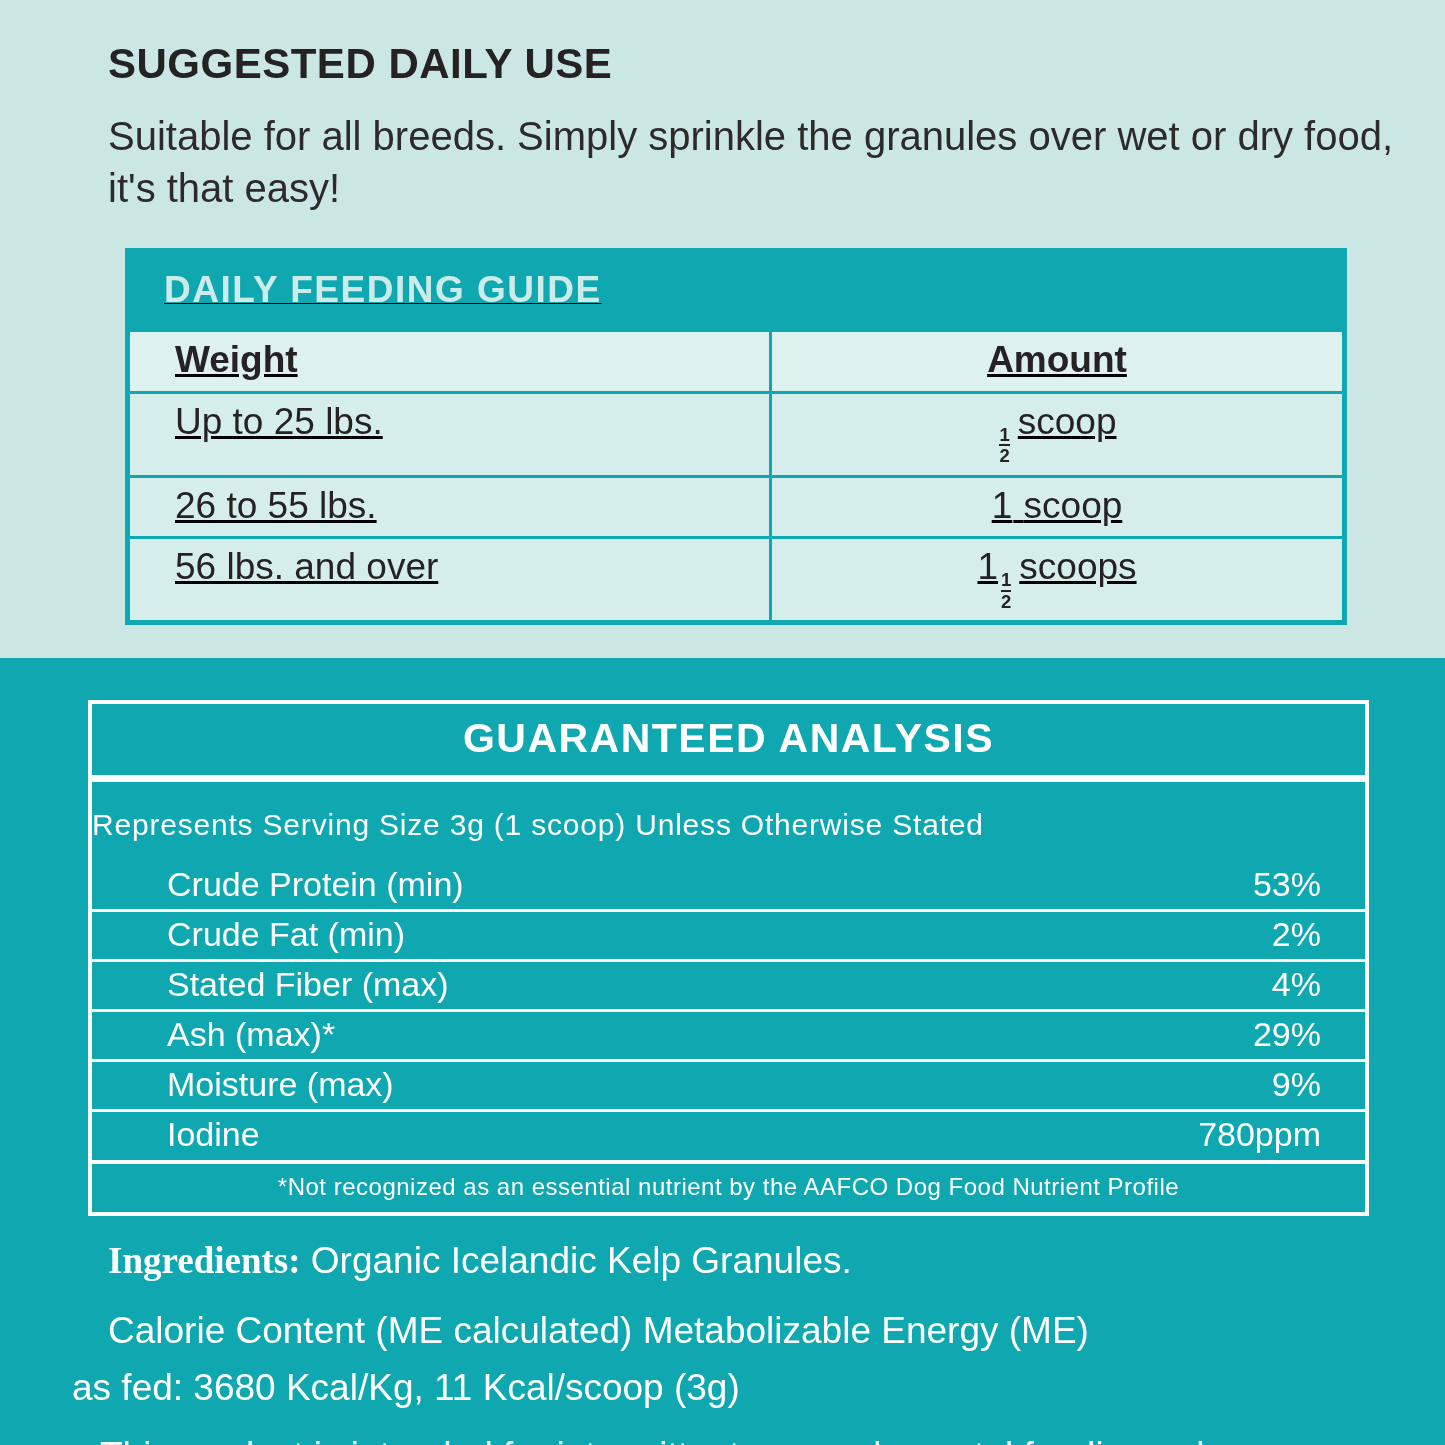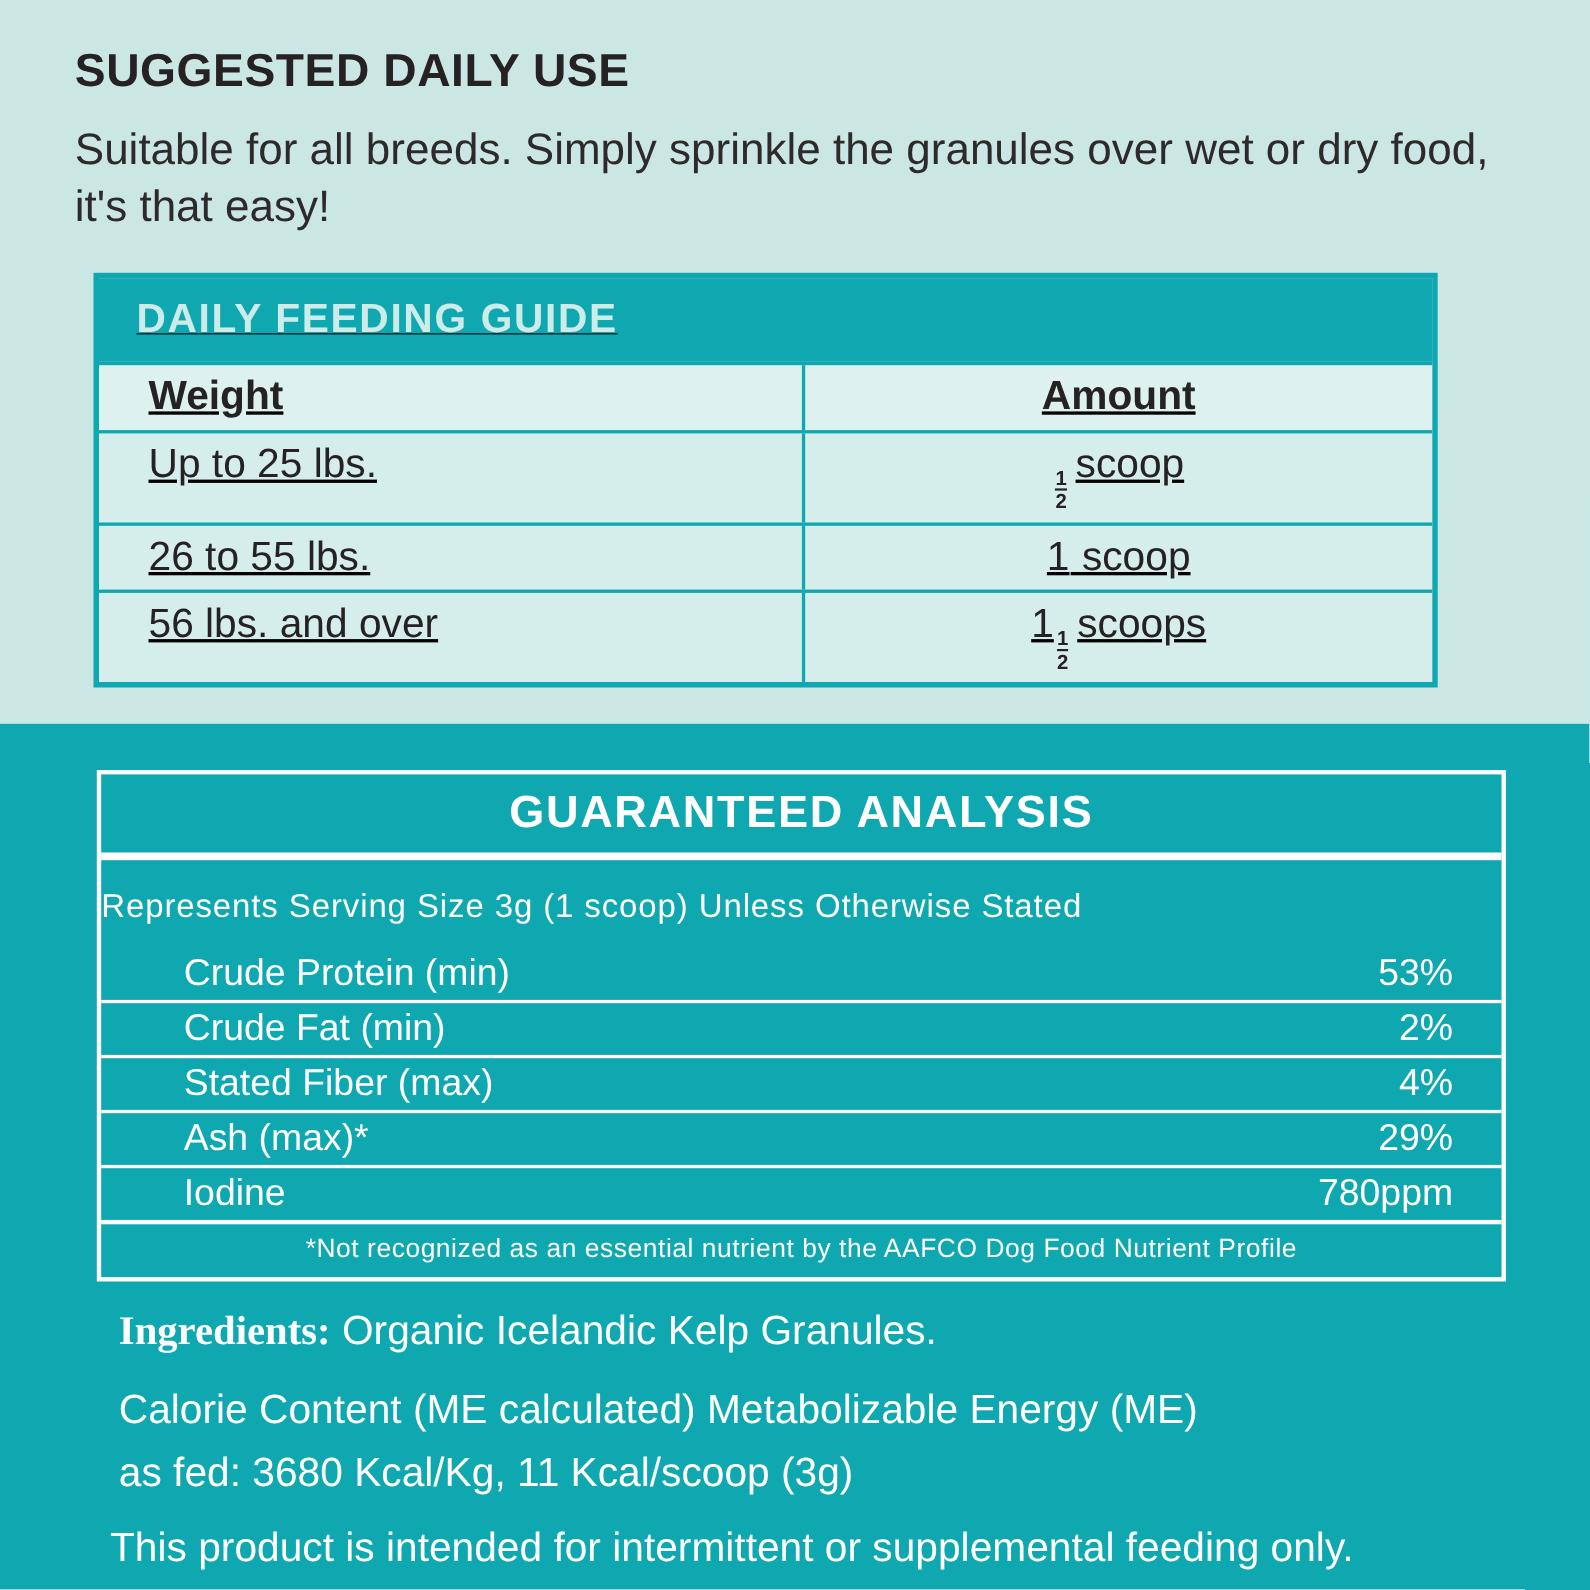--- a/index.html
+++ b/index.html
@@ -14,20 +14,21 @@
     overflow: hidden;
     display: flex;
     flex-direction: column;
   }
 
   
   .top {
     background: var(--mint, #CBE7E3);
     height: 658px;
     flex: 0 0 auto;
+    padding-left: 40px;
   }
   .section-title {
     margin: 40px 40px 0 68px;
     font-size: 42px;
     font-weight: 700;
     letter-spacing: 0.5px;
     color: var(--dark, #262223);
   }
   .intro-text {
     margin: 22px 48px 0 68px;
@@ -142,21 +143,21 @@
   }
 
   .footer-line {
     color: var(--white, #ffffff);
     font-size: 37px;
     line-height: 1.15;
   }
   .footer-line b { font-weight: 700; font-family: Liberation Serif, serif; }
   .ingredients { margin: 24px 0 0 108px; }
   .cal1 { margin: 28px 0 0 108px; }
-  .cal2 { margin: 14px 0 0 108px; }
+  .cal2 { margin: 14px 0 0 72px; }
   .feed-note { margin: 26px 0 0 100px; }
 </style>
 </head>
 <body>
 
 <div class="page">
 
   <section class="top">
     <h1 class="section-title">SUGGESTED DAILY USE</h1>
     <p class="intro-text">Suitable for all breeds. Simply sprinkle the granules over wet or dry food, it's that easy!</p>
@@ -220,20 +221,24 @@
         </div>
         <div class="ga-row">
           <span class="ga-label">Stated Fiber (max)</span>
           <span class="ga-value">4%</span>
         </div>
         <div class="ga-row">
           <span class="ga-label">Ash (max)*</span>
           <span class="ga-value">29%</span>
         </div>
         <div class="ga-row">
+          <span class="ga-label">Moisture (max)</span>
+          <span class="ga-value">9%</span>
+        </div>
+        <div class="ga-row">
           <span class="ga-label">Iodine</span>
           <span class="ga-value">780ppm</span>
         </div>
       </div>
 
       <div class="ga-footnote">*Not recognized as an essential nutrient by the AAFCO Dog Food Nutrient Profile</div>
     </div>
 
     <p class="footer-line ingredients"><b>Ingredients:</b> <span>Organic Icelandic Kelp Granules.</span></p>
     <p class="footer-line cal1">Calorie Content (ME calculated) Metabolizable Energy (ME)</p>

